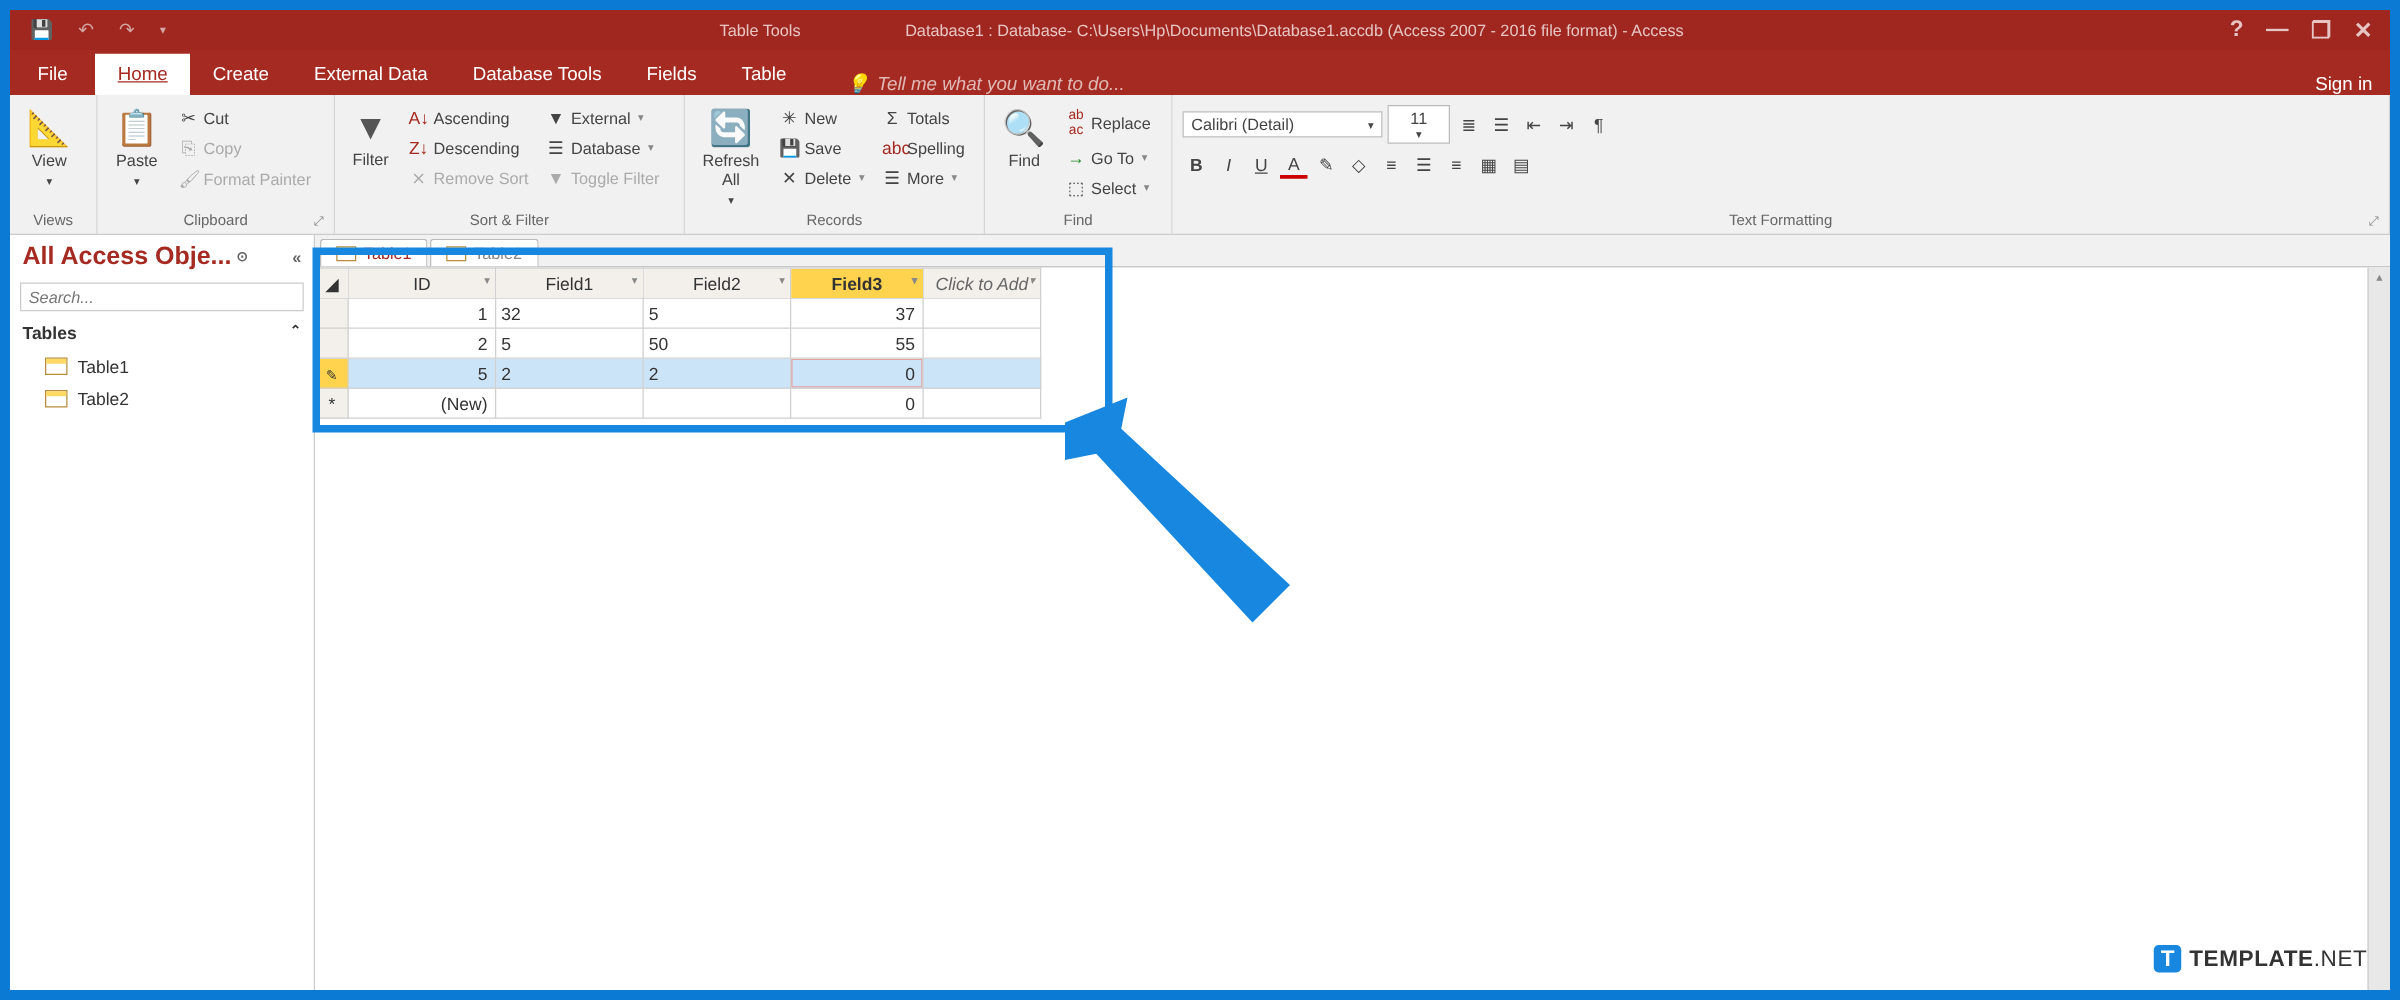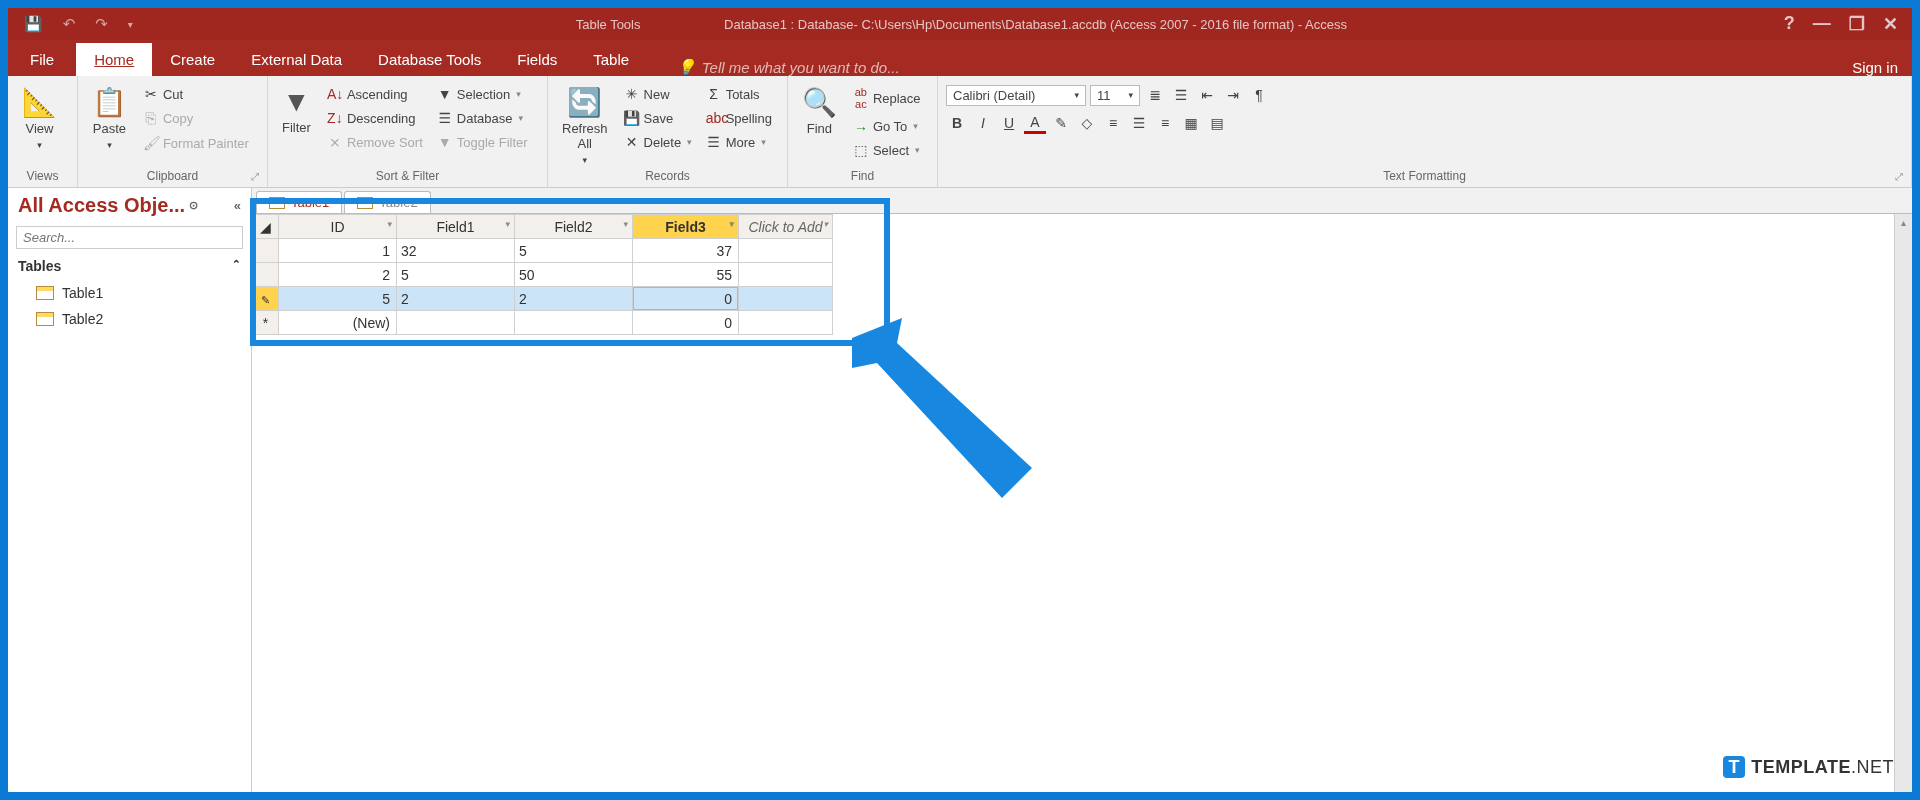--- a/index.html
+++ b/index.html
@@ -31,22 +31,22 @@
 .ribbon-group .group-label .launcher { position: absolute; right: 0; bottom: 2px; font-size: 10px; color: #888; }
 .big-btn { text-align: center; padding: 2px 6px; cursor: pointer; }
 .big-btn .icon { font-size: 28px; display: block; margin: 0 auto 2px; }
 .btn-stack { display: flex; flex-direction: column; gap: 4px; }
 .sm-btn { display: flex; align-items: center; gap: 4px; padding: 2px 4px; cursor: pointer; white-space: nowrap; }
 .sm-btn.disabled { color: #aaa; }
 .sm-btn .ic { width: 16px; display: inline-block; text-align: center; font-size: 14px; }
 .sm-btn .dd { font-size: 9px; color: #888; margin-left: 2px; }
 
 .font-combo { border: 1px solid #bbb; background: #fff; padding: 2px 6px; font-size: 13px; display: flex; align-items: center; justify-content: space-between; }
-.font-combo.name { width: 140px; text-align: right; }
-.font-combo.size { width: 50px; }
+.font-combo.name { width: 160px; text-align: right; }
+.font-combo.size { width: 50px; flex-direction: column; }
 .fmt-row { display: flex; gap: 4px; align-items: center; }
 .fmt-btn { width: 22px; height: 22px; display: flex; align-items: center; justify-content: center; cursor: pointer; font-size: 14px; }
 .fmt-btn.bold { font-weight: bold; }
 .fmt-btn.italic { font-style: italic; }
 .fmt-btn.underline { text-decoration: underline; }
 
 
 .main-body { flex: 1; display: flex; overflow: hidden; }
 .nav-pane { width: 244px; background: #fff; border-right: 1px solid #ccc; display: flex; flex-direction: column; }
 .nav-header { display: flex; align-items: center; padding: 6px 10px; color: #a52a21; font-size: 20px; font-weight: 600; }
@@ -182,21 +182,21 @@
               <span>Descending</span>
             </div>
           <div class="sm-btn disabled">
               <span class="ic">⨯</span>
               <span>Remove Sort</span>
             </div>
         </div>
         <div class="btn-stack">
           <div class="sm-btn">
               <span class="ic">▼</span>
-              <span>Selection</span>
+              <span>External</span>
               <span class="dd">▾</span>
             </div>
           <div class="sm-btn">
               <span class="ic">☰</span>
               <span>Database</span>
               <span class="dd">▾</span>
             </div>
           <div class="sm-btn disabled">
               <span class="ic">▼</span>
               <span>Toggle Filter</span>

